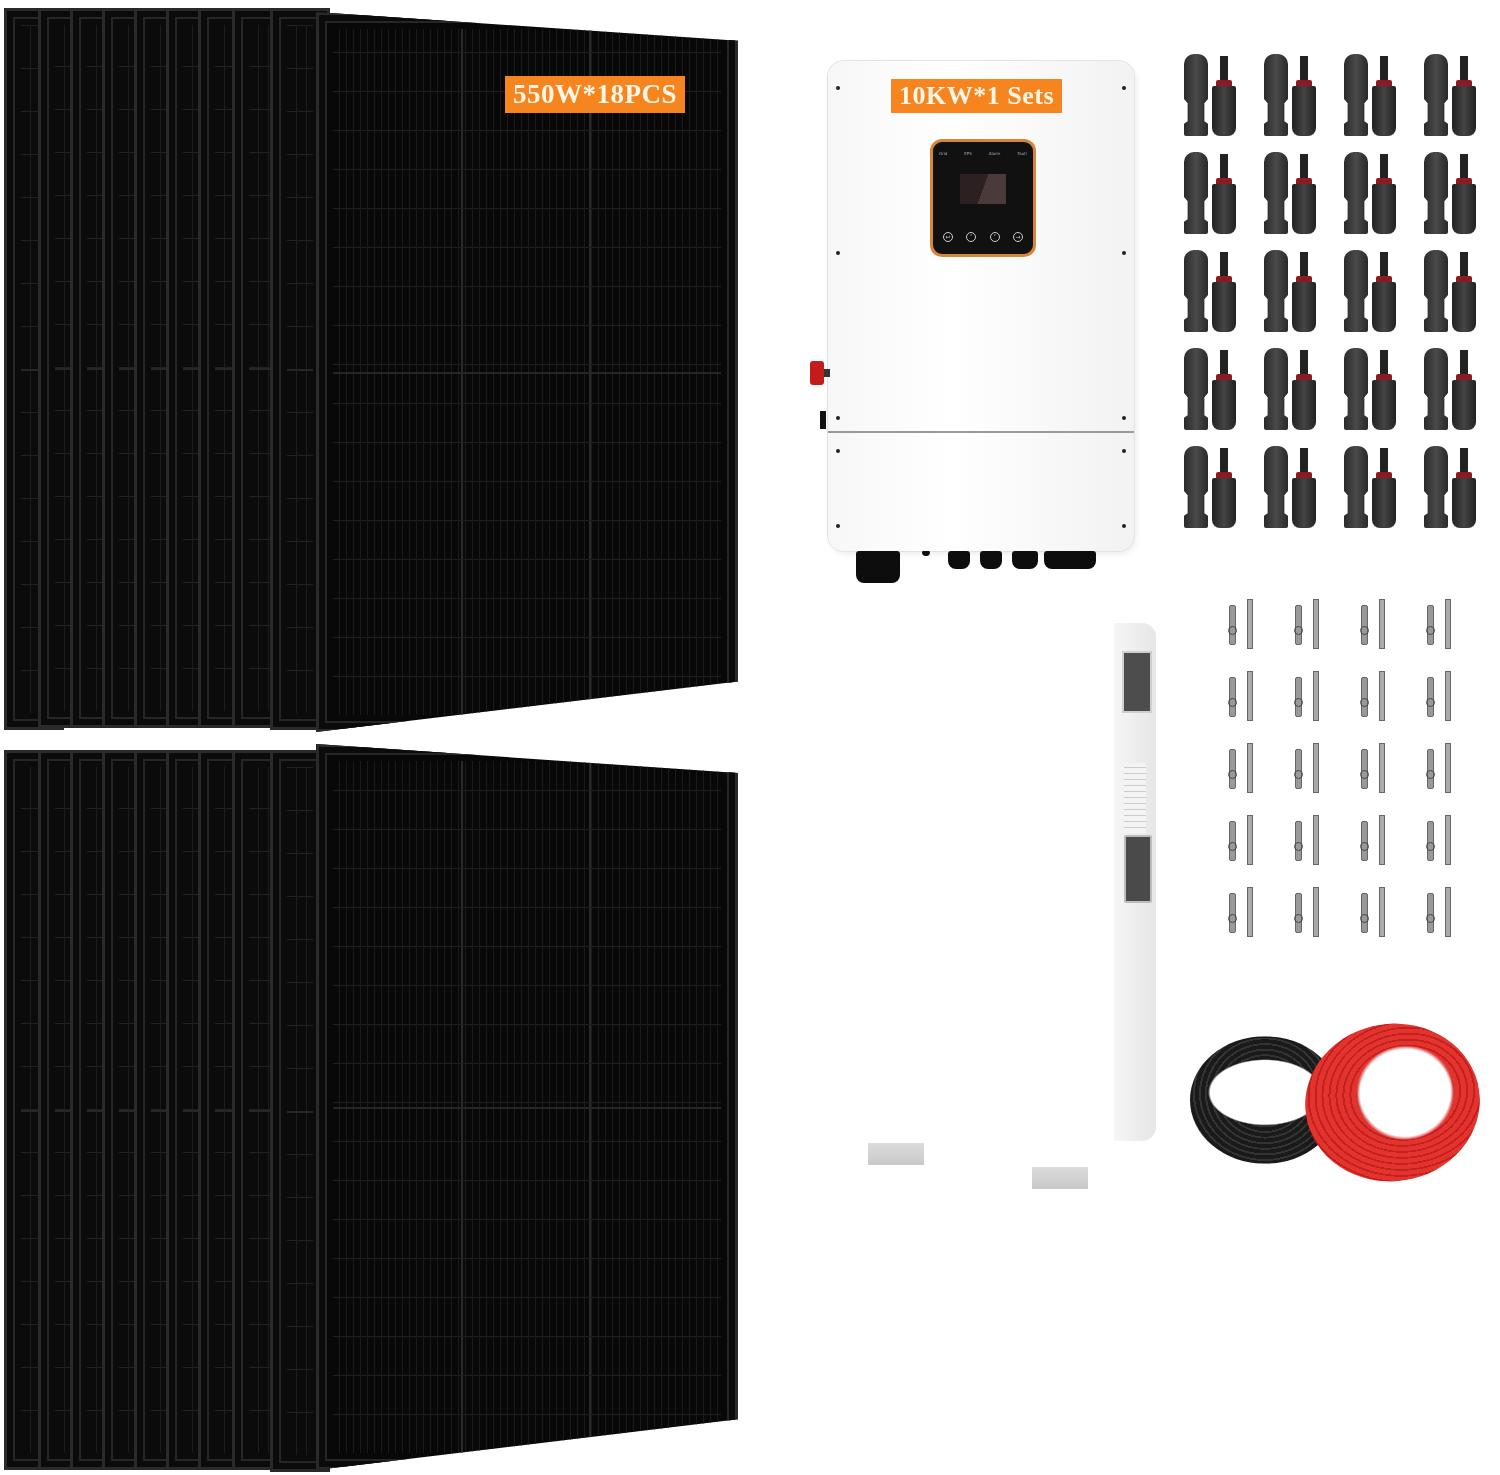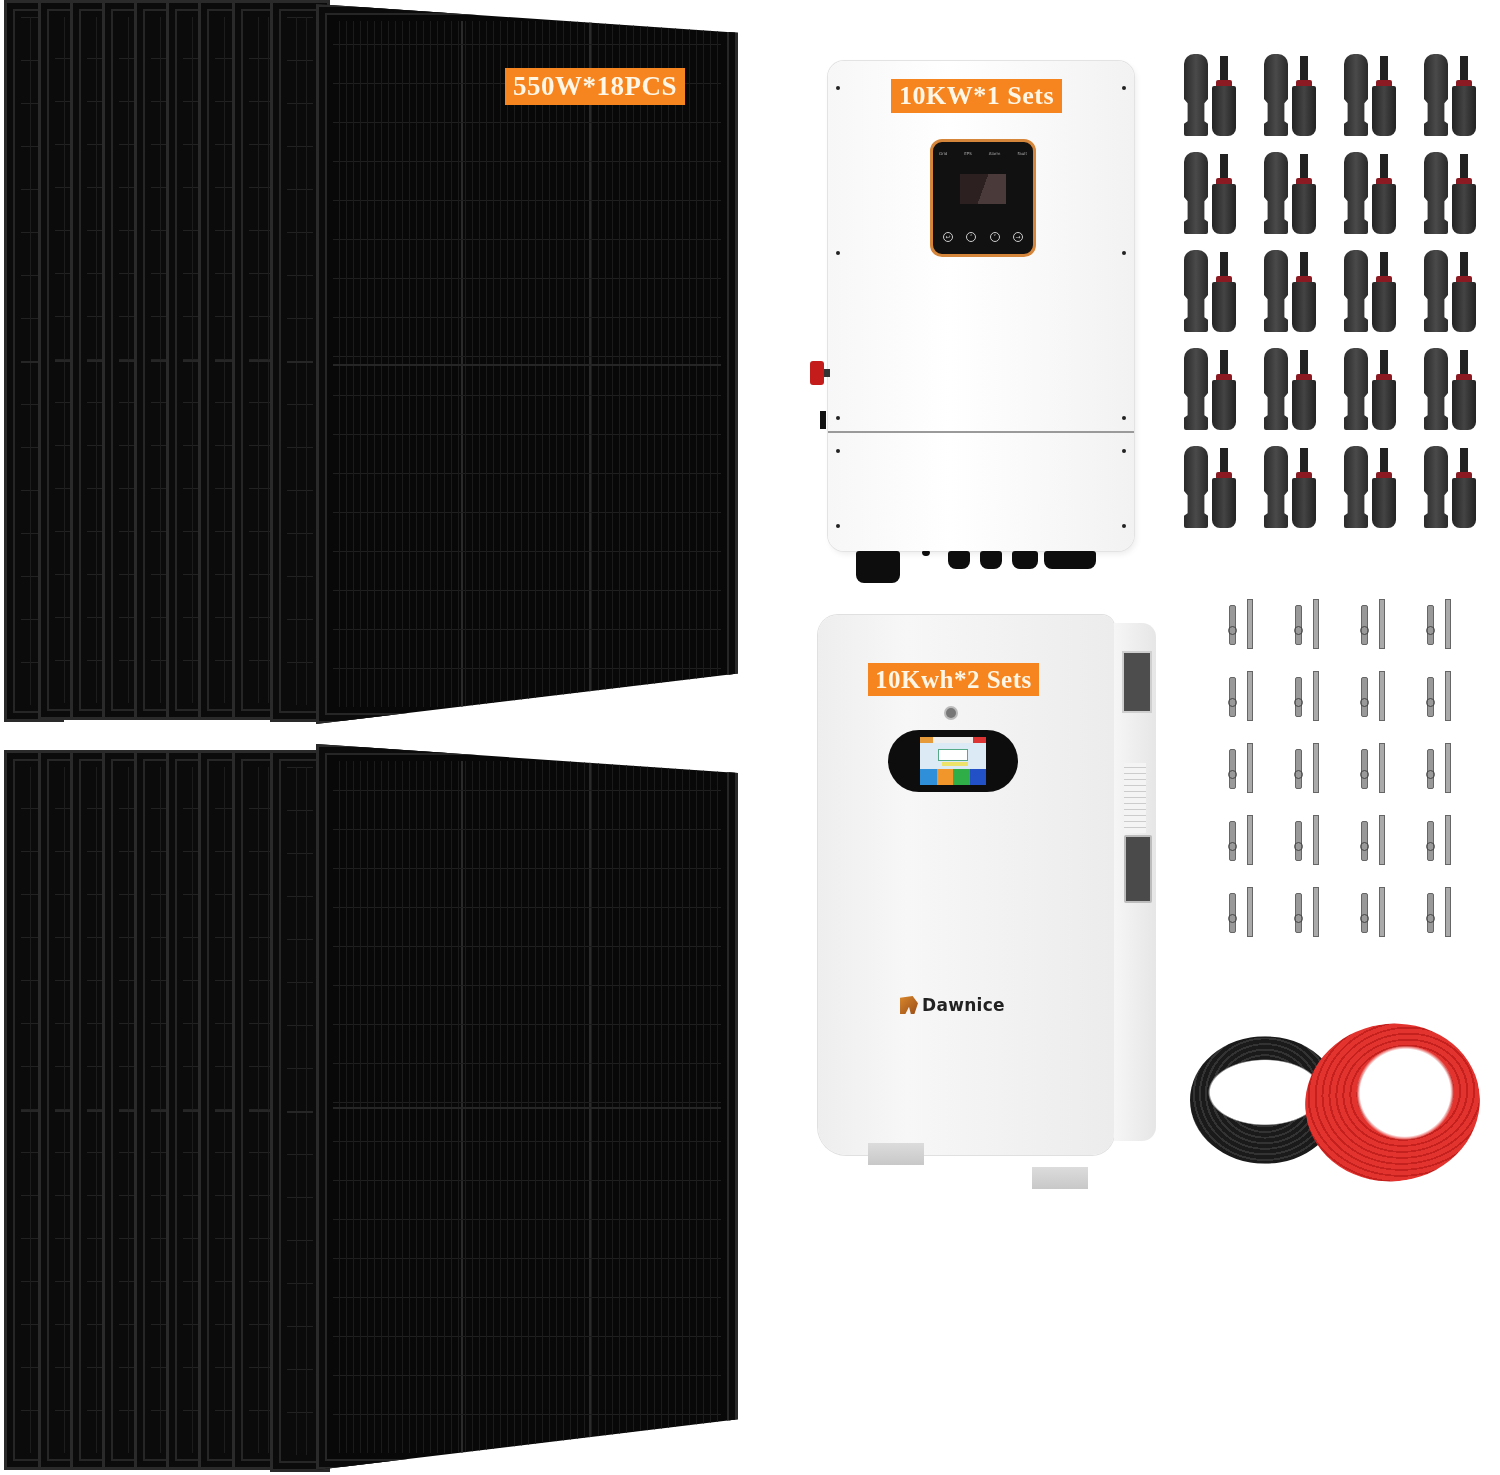--- a/index.html
+++ b/index.html
@@ -1,20 +1,20 @@
 <!DOCTYPE html>
 <html><head>
 <meta charset="utf-8">
 <style>
   html,body{margin:0;padding:0;background:#ffffff;}
   body{width:1500px;height:1475px;position:relative;overflow:hidden;font-family:"Liberation Serif","DejaVu Serif",serif;}
 
   
   .panel-stack{position:absolute;left:0;width:760px;}
-  .panel-stack.top{top:0;height:730px;padding-left:12px;}
+  .panel-stack.top{top:8px;height:730px;padding-left:12px;}
   .panel-stack.bottom{top:740px;height:735px;}
   .panel{position:absolute;top:0;background:#0b0b0b;border:3px solid #2a2a2a;box-sizing:border-box;
          box-shadow:inset 0 0 0 6px #0b0b0b, inset 0 0 0 8px #262626;}
   .panel .cells{position:absolute;inset:14px;
      background-image:
        repeating-linear-gradient(90deg, transparent 0 9px, #1d1d1d 9px 10px),
        repeating-linear-gradient(0deg, transparent 0 42px, #222 42px 43px);
   }
   .panel .mid{position:absolute;left:14px;right:14px;top:50%;height:2px;background:#262626;}
   .panel.front{background:#080808;}
@@ -221,41 +221,20 @@
     <div class="gland" style="left:0;top:0;width:44px;height:32px;"></div>
     <div class="gland" style="left:66px;top:0;width:8px;height:5px;"></div>
     <div class="gland" style="left:92px;top:0;width:22px;height:18px;"></div>
     <div class="gland" style="left:124px;top:0;width:22px;height:18px;"></div>
     <div class="gland" style="left:156px;top:0;width:26px;height:18px;"></div>
     <div class="gland" style="left:188px;top:0;width:52px;height:18px;"></div>
   </div>
 </div>
 
 <div class="battery">
-  <div class="bat-body">
-    <div class="label-tag" style="left:50px;top:48px;font-size:25px;padding:4px 7px;">10Kwh*2 Sets</div>
-    <div class="bat-button"></div>
-    <div class="bat-screen-bezel">
-      <div class="bat-screen">
-        <div class="top"></div>
-        <div class="mid"></div>
-        <div class="bar"></div>
-        <div class="tiles">
-          <span style="background:#2f8fd8"></span>
-          <span style="background:#f0962a"></span>
-          <span style="background:#2fae48"></span>
-          <span style="background:#2251c7"></span>
-        </div>
-      </div>
-    </div>
-    <div class="brand">
-      <div class="brand-mark"></div>
-      <span class="brand-name">Dawnice</span>
-    </div>
-  </div>
   <div class="bat-side">
     <div class="bat-window"></div>
     <div class="bat-grill"></div>
     <div class="bat-handle"></div>
   </div>
   <div class="bat-foot" style="left:50px;top:528px;width:56px;"></div>
   <div class="bat-foot" style="left:214px;top:552px;width:56px;"></div>
 </div>
 
 <div class="mc4-grid">

